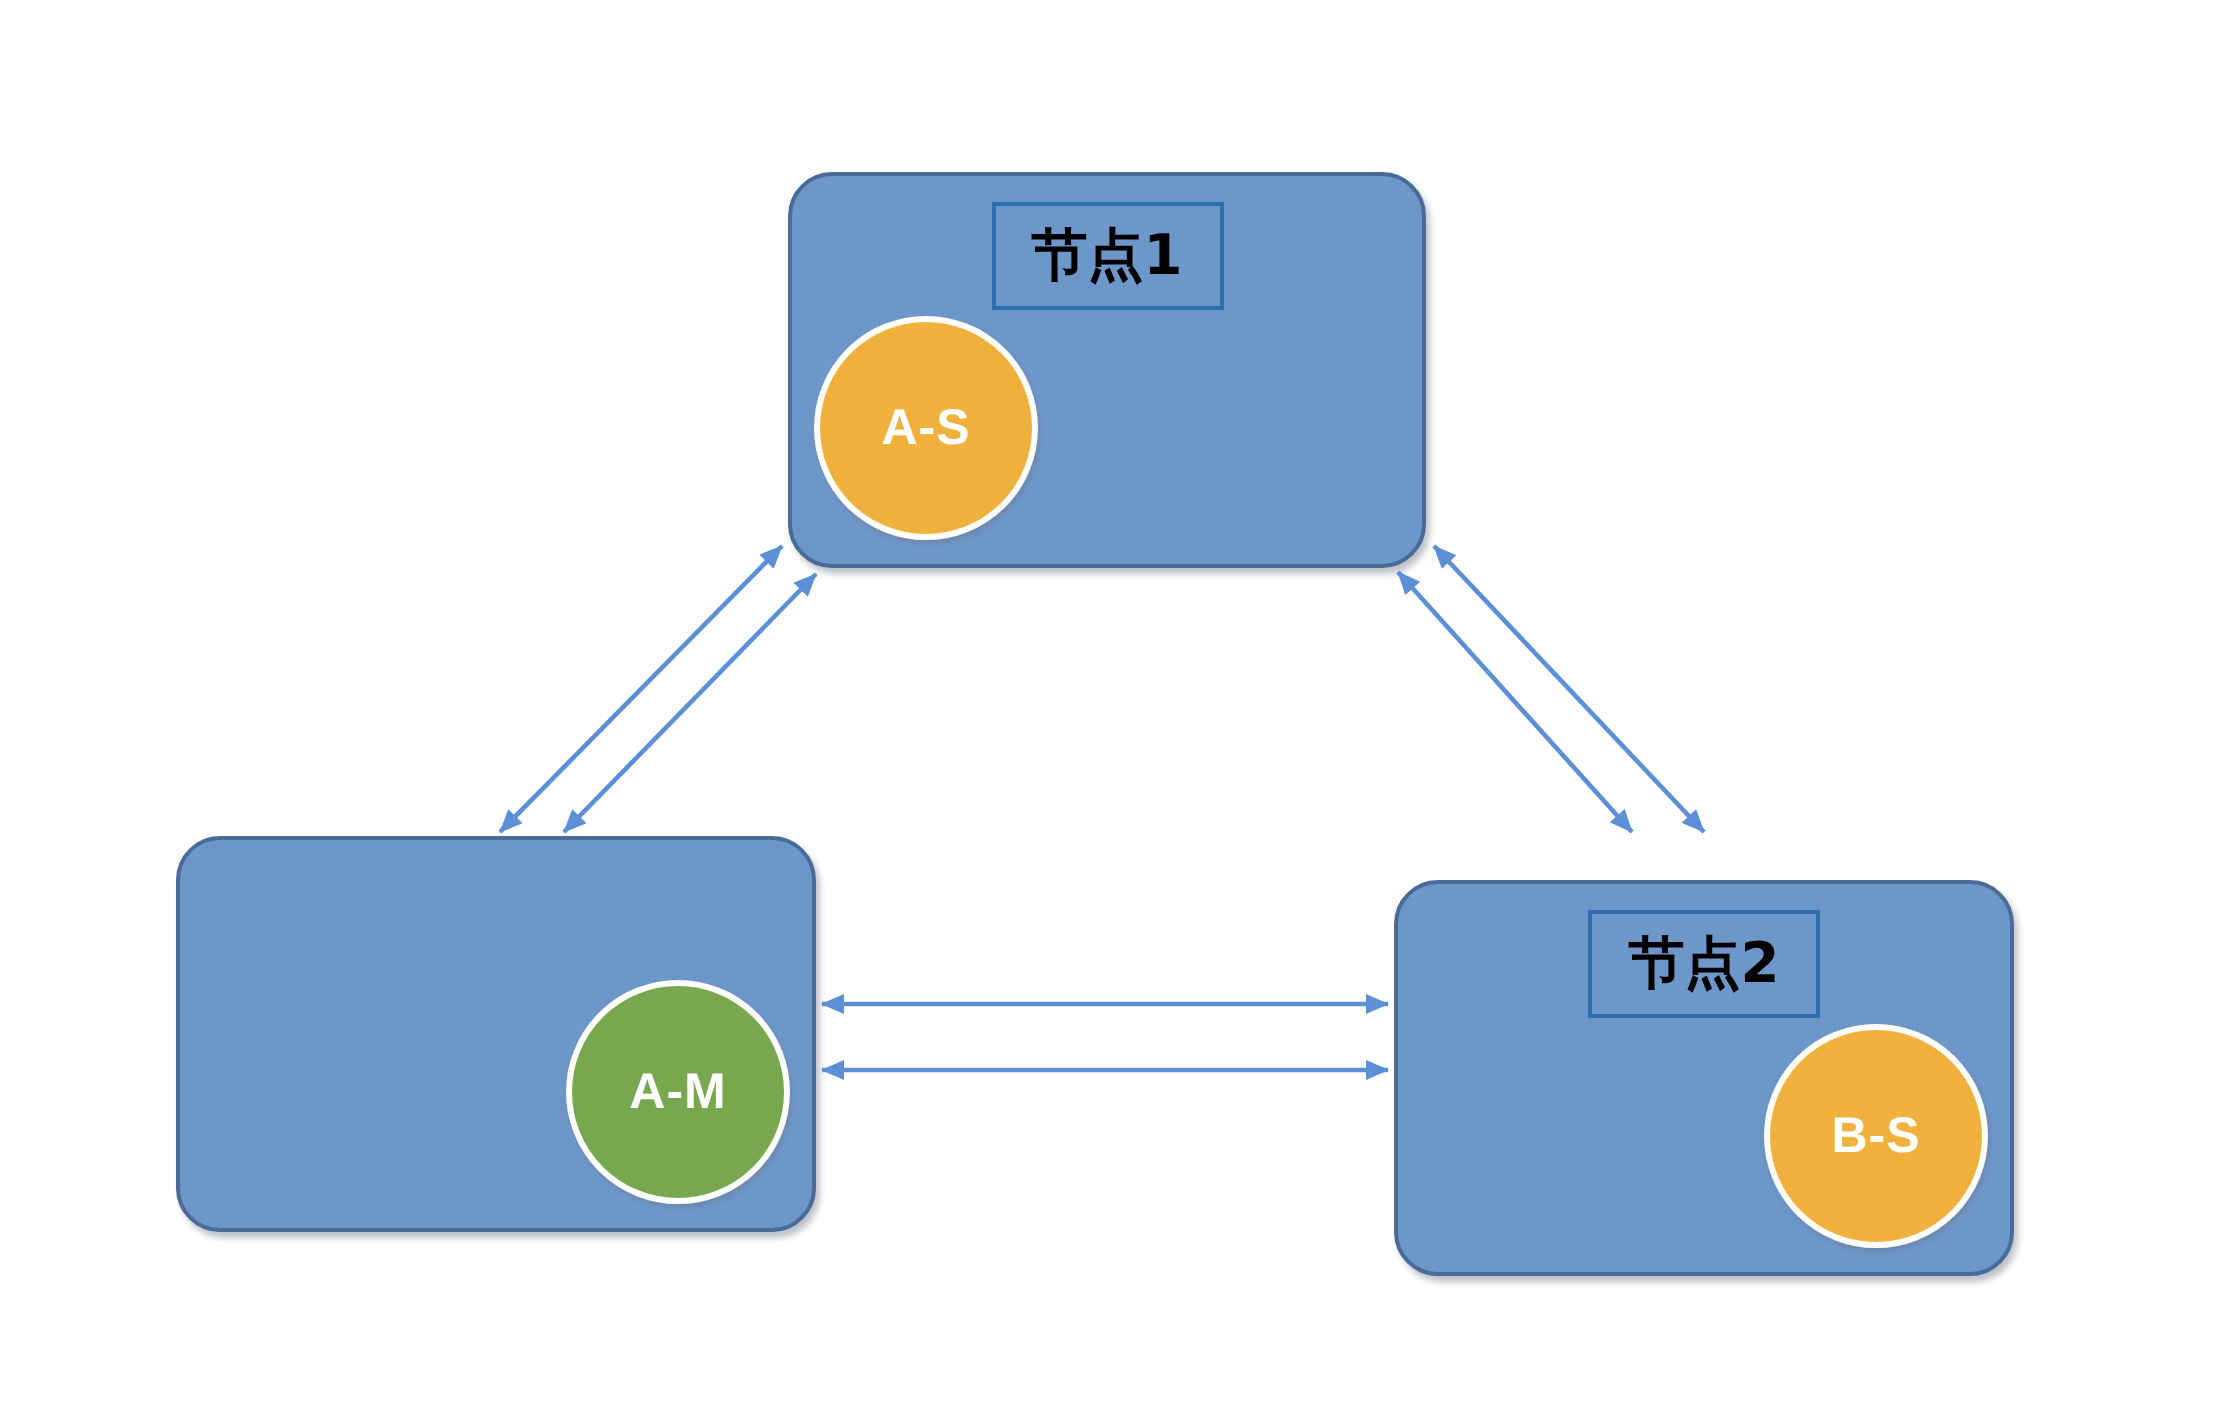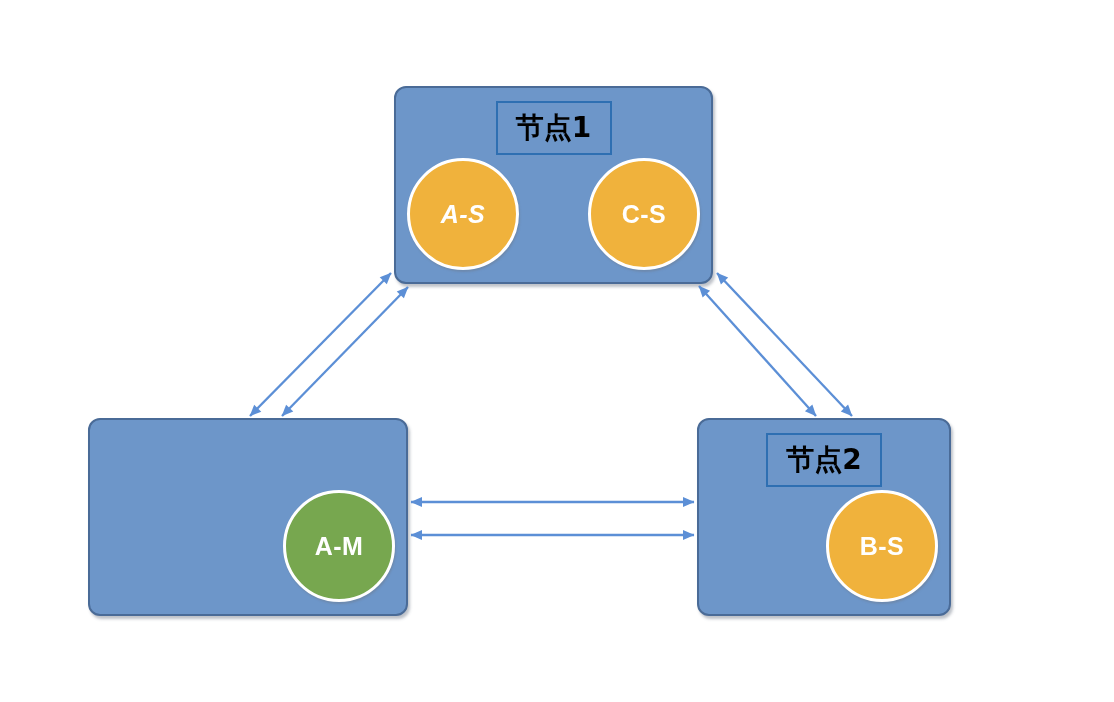--- a/index.html
+++ b/index.html
@@ -29,28 +29,28 @@
     fill: none;
   }
   .ah-path {
     fill: var(--arrow, #5C8FD6);
     stroke: none;
   }
   .node {
     position: absolute;
     background: var(--node-fill, #6D96C9);
     border: 2.5px solid var(--node-border, #4A6B97);
-    border-radius: 12px;
+    border-radius: 22px;
     box-sizing: border-box;
     box-shadow: 2px 3px 3px rgba(110,120,135,0.45);
     z-index: 1;
   }
   .node-1 { left: 394px; top: 86px;  width: 319px; height: 198px; }
   .node-3 { left: 88px;  top: 418px; width: 320px; height: 198px; }
-  .node-2 { left: 697px; top: 418px; width: 254px; height: 198px; }
+  .node-2 { left: 697px; top: 440px; width: 310px; height: 198px; }
   .label-box {
     position: absolute;
     top: 13px;
     left: 50%;
     transform: translateX(-50%);
     width: 116px;
     height: 54px;
     border: 2px solid var(--label-border, #2E6FB2);
     box-sizing: border-box;
     display: flex;
@@ -70,21 +70,21 @@
     width: 112px;
     height: 112px;
     border-radius: 50%;
     border: 3px solid var(--circle-border, #FFFFFF);
     box-sizing: border-box;
     display: flex;
     align-items: center;
     justify-content: center;
     box-shadow: 1px 2px 2px rgba(110,120,135,0.4);
   }
-  .circle.pos-left  { left: 11px; font-style: italic; }
+  .circle.pos-left  { left: 11px; }
   .circle.pos-right { right: 11px; }
   .circle[data-variant="gold"]  { background: var(--gold-fill, #F0B23C); }
   .circle[data-variant="green"] { background: var(--green-fill, #77A74F); }
   .circle-label {
     color: var(--circle-label-text, #FFFFFF);
     font-weight: bold;
     font-size: 25px;
     letter-spacing: 0.5px;
   }
 </style>
@@ -107,23 +107,20 @@
     <line class="edge" x1="411" y1="535" x2="694" y2="535" marker-start="url(#ah)" marker-end="url(#ah)"></line>
   </svg>
 
   <div class="node node-1">
     <div class="label-box">
       <span class="node-label">节点1</span>
     </div>
     <div class="circle pos-left" data-variant="gold">
       <span class="circle-label">A-S</span>
     </div>
-    <div class="circle pos-right" data-variant="gold">
-      <span class="circle-label">C-S</span>
-    </div>
   </div>
 
   <div class="node node-3">
     <div class="circle pos-right" data-variant="green">
       <span class="circle-label">A-M</span>
     </div>
   </div>
 
   <div class="node node-2">
     <div class="label-box">

